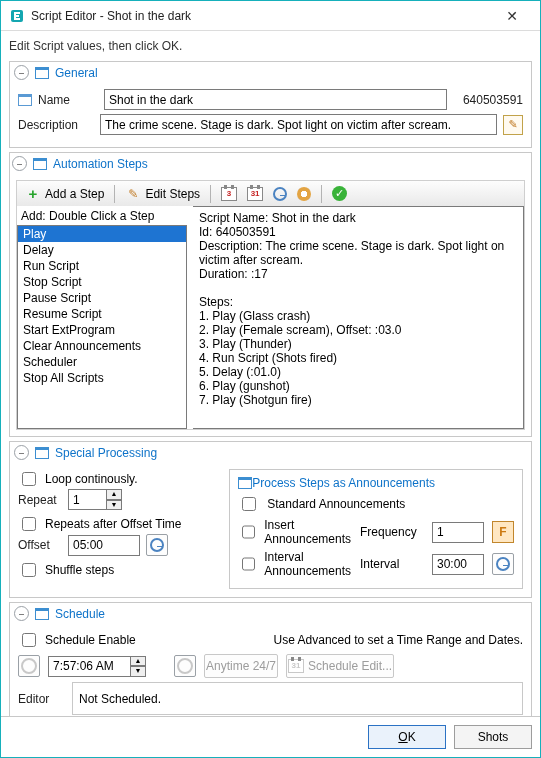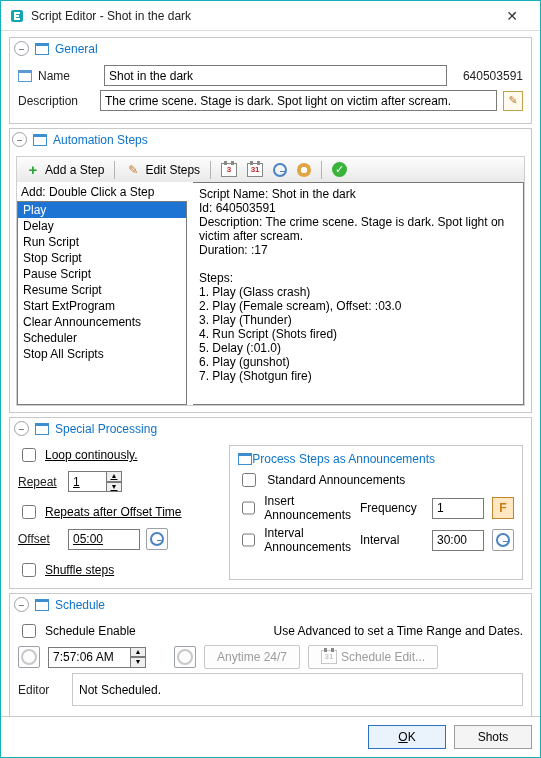--- a/index.html
+++ b/index.html
@@ -111,38 +111,38 @@
   .steps-list .item.sel{ background:#1e74d2;color:#fff;}
   .script-wrap{ flex:1; display:flex; }
   .script-text{
     flex:1;border:1px solid #7a7a7a;border-left:none;
     padding:4px 18px 4px 6px;font:inherit;resize:none;
     white-space:pre-wrap;overflow-y:scroll;
   }
 
   
   .sp-grid{ display:flex; gap:10px; }
-  .sp-left{ width:210px; display:flex;flex-direction:column;gap:6px;text-decoration:underline;}
+  .sp-left{ width:210px; display:flex;flex-direction:column;}
   .sp-right{ flex:1; border:1px solid #c8c8c8; padding:6px 8px;}
   .chk{ display:flex;align-items:center;gap:6px;}
   .chk input{ width:14px;height:14px;}
   .spin{ display:flex; }
   .spin input{ width:38px;height:21px;border:1px solid #7a7a7a;border-right:none;padding:2px 4px;font:inherit;}
   .spin .btns{ display:flex;flex-direction:column;}
   .spin .btns button{ width:16px;height:10.5px;border:1px solid #7a7a7a;background:#efefef;font-size:7px;line-height:6px;padding:0;}
   .round-btn{ width:22px;height:22px;border:1px solid #9aa0a6;border-radius:2px;background:#fdfdfd;display:flex;align-items:center;justify-content:center;}
   .sp-right .hdr2{ display:flex;align-items:center;color:#0e73c9;margin-bottom:4px;}
   .sp-r-row{ display:flex;align-items:center;gap:8px;margin:4px 0;}
   .sp-r-row .lblr{ width:64px; }
   .f-btn{ width:22px;height:22px;border:1px solid #c1862c;background:#ffe7c2;color:#cc7a12;font-weight:bold;display:flex;align-items:center;justify-content:center;}
 
   
   .sched-row{ display:flex;align-items:center;gap:8px;margin:4px 0;}
   .ghost{ color:#9c9c9c; }
-  .ghost-btn{ border:1px solid #c8c8c8;background:#fdfdfd;color:#9c9c9c;height:24px;padding:2px 12px;display:flex;align-items:center;gap:4px;border-radius:2px;}
+  .ghost-btn{ border:1px solid #c8c8c8;background:#fdfdfd;color:#9c9c9c;height:24px;padding:2px 1px;display:flex;align-items:center;gap:4px;border-radius:2px;}
   .ghost-ico{ width:16px;height:16px;border:2px solid #c8c8c8;border-radius:50%;position:relative;}
   .curr-box{ flex:1;border:1px solid #c8c8c8;height:33px;padding:2px 6px;display:flex;align-items:center;}
 
   .footer{
     display:flex;justify-content:flex-end;gap:8px;
     padding:8px;border-top:1px solid #c8c8c8;background:#fff;
     margin-top:auto;
   }
   .btn{
     min-width:78px;height:24px;border:1px solid #9d9d9d;background:#f4f4f4;
@@ -160,20 +160,21 @@
       <svg width="16" height="16" viewBox="0 0 16 16">
           <rect x="2" y="2" width="12" height="12" rx="2" fill="#14a6b0"></rect>
           <path d="M5 4h6v2H7v1h3v2H7v1h4v2H5z" fill="#fff"></path>
         </svg>
     </span>
     <span class="title-text">Script Editor - Shot in the dark</span>
     <div class="close">✕</div>
   </div>
 
   <div class="body">
+    <div class="hint">Edit Script values, then click OK.</div>
 
     <div class="section">
       <div class="section-header">
         <span class="collapse-btn">–</span>
         <span class="hdr-icon"></span>
         <span>General</span>
       </div>
       <div class="row">
         <span class="hdr-icon" style="border-color:#5a9ad4"></span>
         <span class="lbl" style="width:60px">Name</span>

